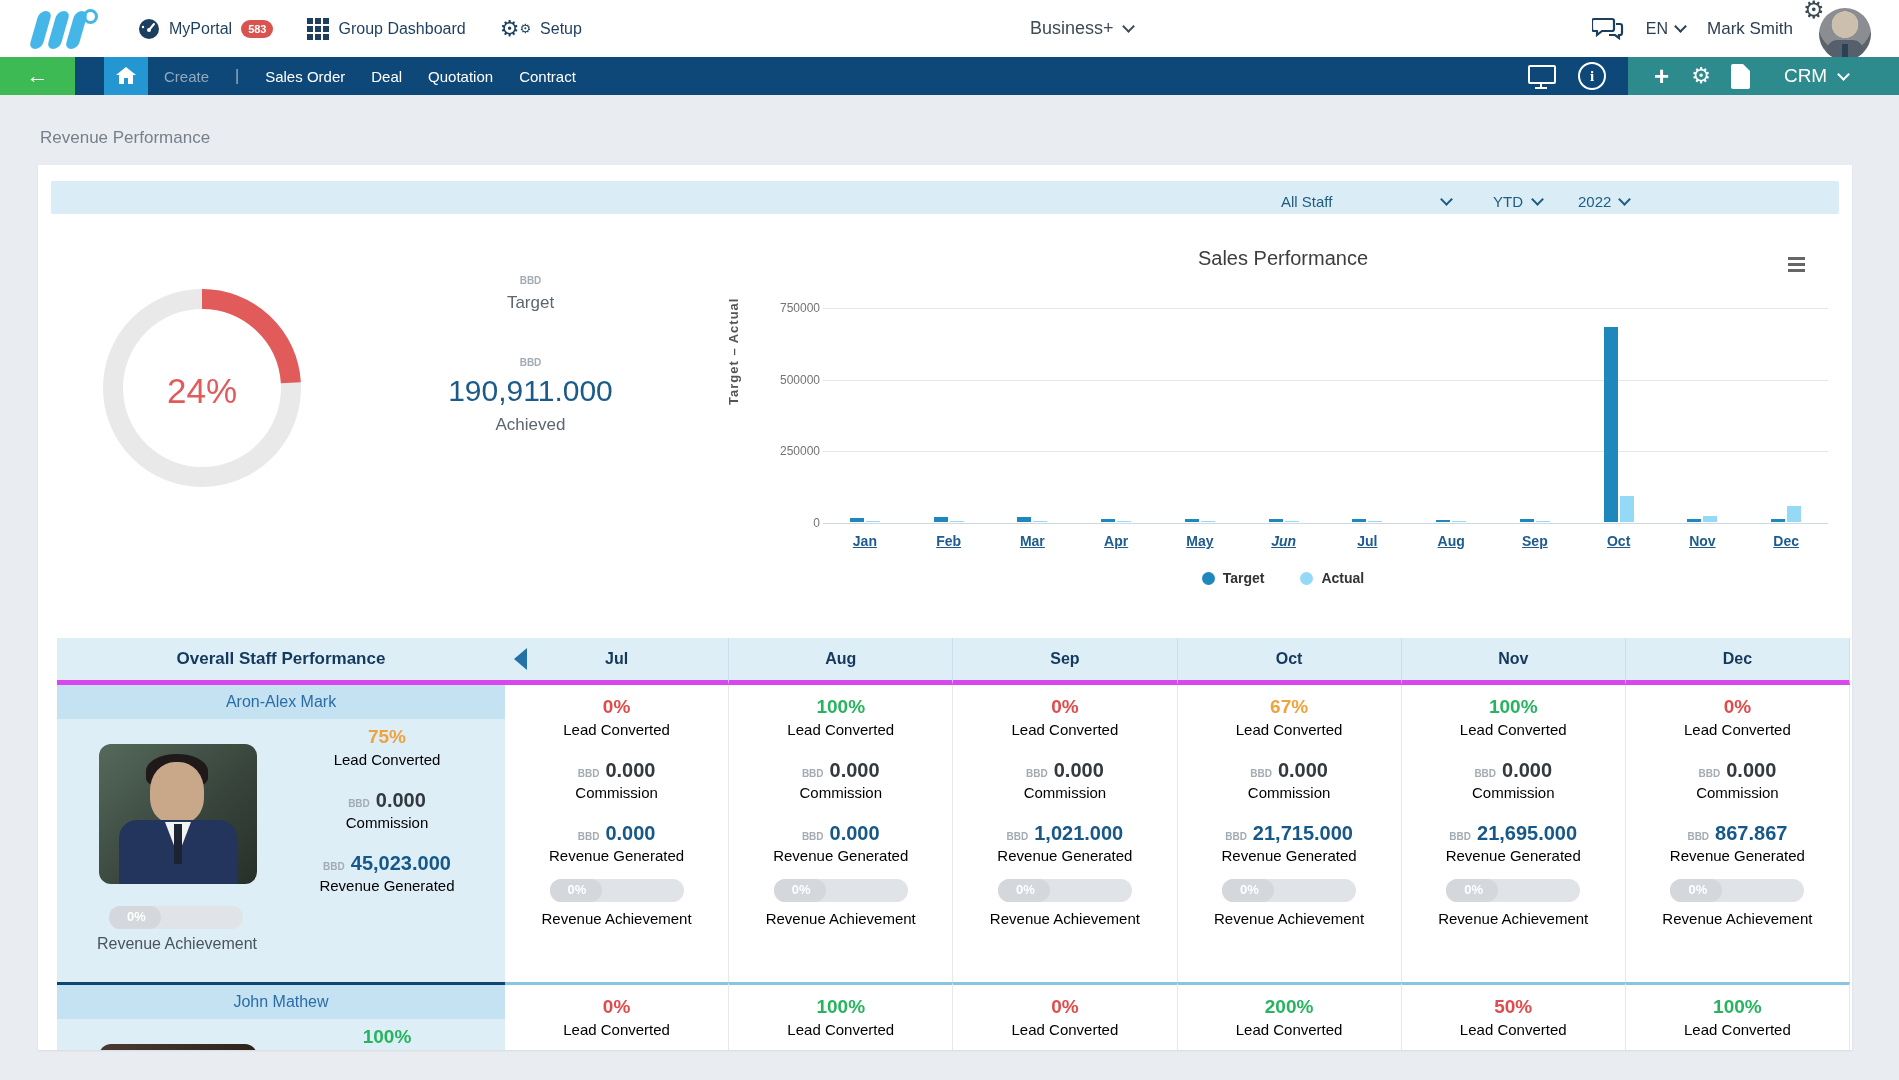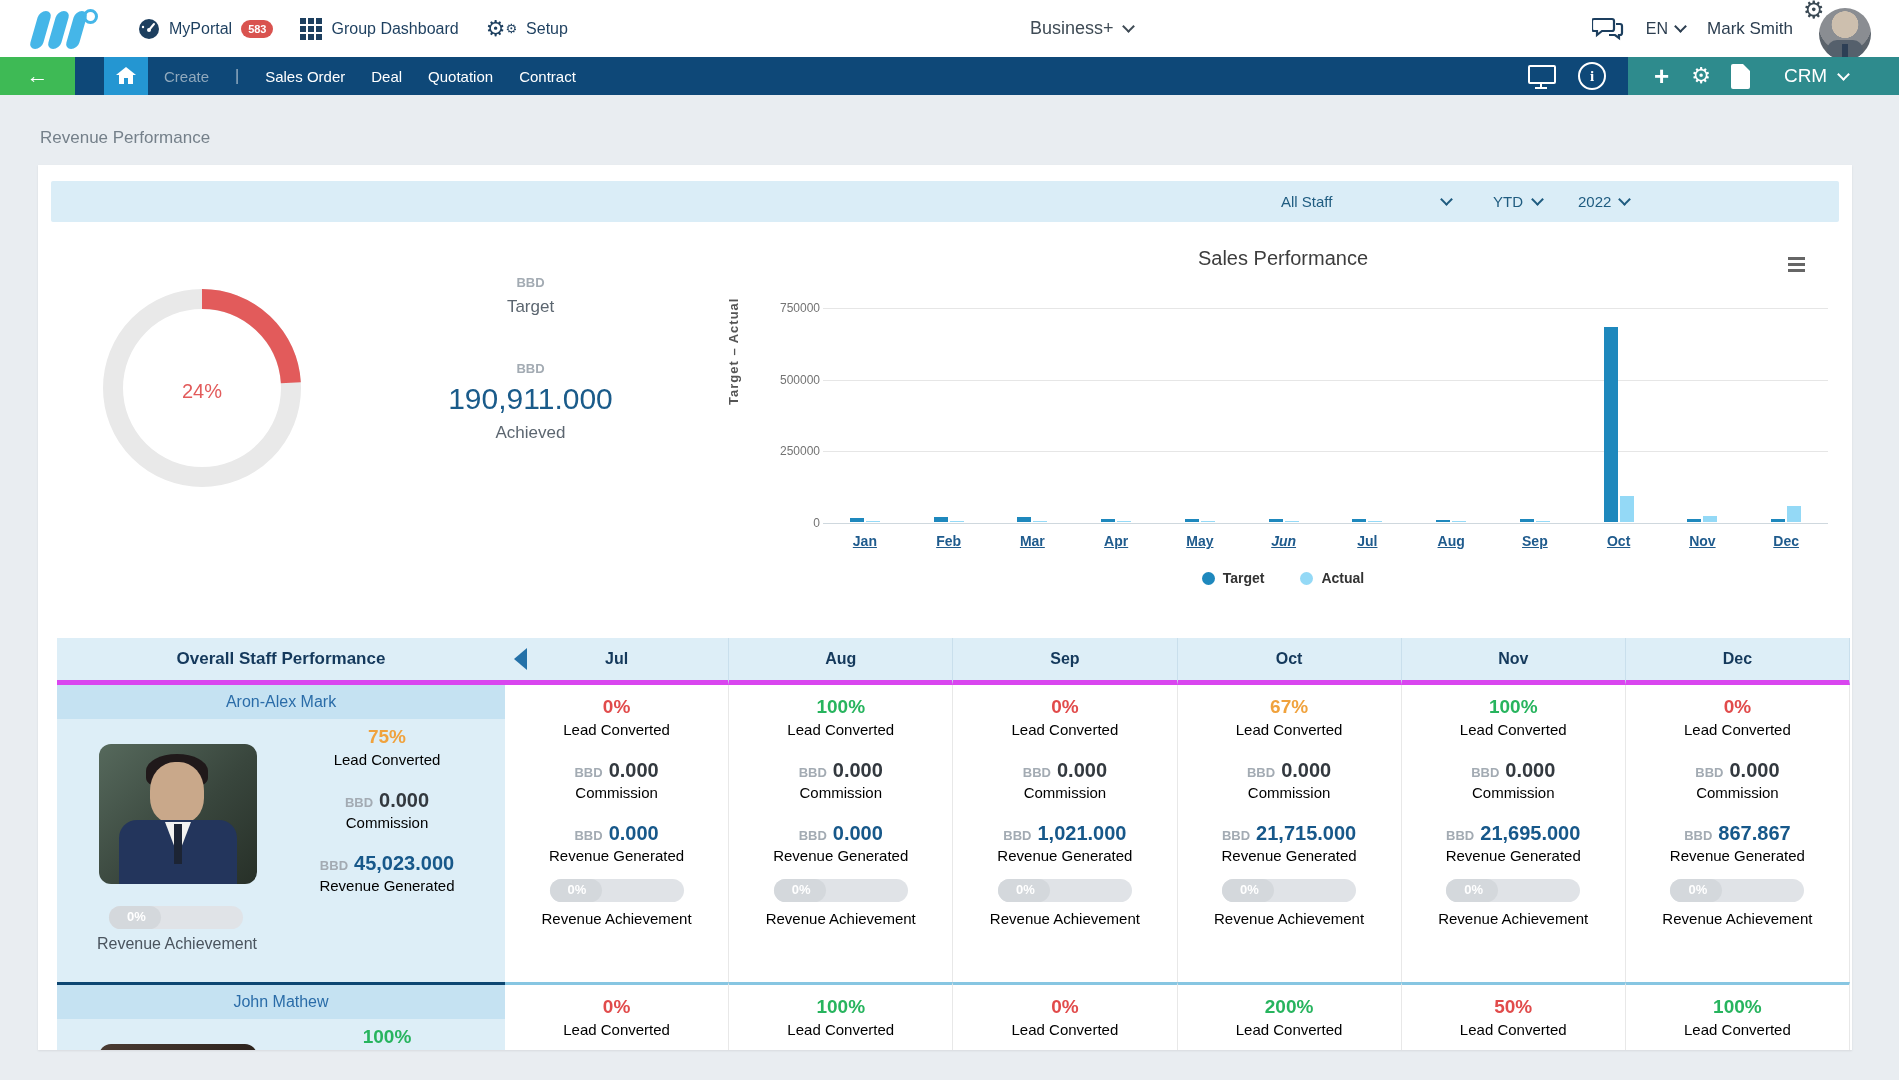--- a/index.html
+++ b/index.html
@@ -4,21 +4,21 @@
 <style>
   html,body{margin:0;padding:0;background:#e9edf1;font-family:"Liberation Sans","DejaVu Sans",sans-serif;}
   #screen{position:relative;width:1899px;height:1080px;background:#e9edf1;overflow:hidden;}
 
   
   .tophdr{position:absolute;left:0;top:0;width:1899px;height:57px;background:#ffffff;}
   .logo{position:absolute;left:30px;top:9px;width:70px;height:42px;}
   .logo .bar{position:absolute;top:2px;width:13px;height:38px;background:#45b6e8;border-radius:7px;transform:skewX(-16deg);}
   .logo .b1{left:4px;} .logo .b2{left:22px;} .logo .b3{left:40px;}
   .logo .pin{position:absolute;right:2px;top:0px;width:9px;height:9px;border:3px solid #45b6e8;border-radius:50%;}
-  .hnav{position:absolute;left:138px;top:0;height:57px;display:flex;align-items:center;gap:27px;}
+  .hnav{position:absolute;left:138px;top:0;height:57px;display:flex;align-items:center;gap:34px;}
   .hnav-item{display:flex;align-items:center;gap:9px;color:#1d3f5f;font-size:16px;cursor:pointer;}
   .badge{background:#d9534f;color:#fff;font-size:11px;font-weight:bold;padding:3px 7px;border-radius:10px;}
   .grid-ic{display:grid;grid-template-columns:repeat(3,6px);grid-gap:2px;}
   .grid-ic span{width:6px;height:6px;background:#1d3f5f;}
   .gear-txt{color:#1d3f5f;font-size:22px;line-height:20px;}
   .gear-sm{font-size:13px;vertical-align:top;}
   .plan{position:absolute;left:1030px;top:0;height:57px;display:flex;align-items:center;gap:10px;color:#3f4b55;font-size:18px;cursor:pointer;}
   .chev{display:inline-block;width:7px;height:7px;border-right:2px solid currentColor;border-bottom:2px solid currentColor;transform:rotate(45deg);margin-top:-4px;}
   .hright{position:absolute;right:28px;top:0;height:57px;display:flex;align-items:center;gap:22px;}
   .lang{display:flex;align-items:center;gap:8px;color:#2c3e50;font-size:16px;cursor:pointer;}
@@ -48,32 +48,32 @@
   .crm-gear{color:#fff;font-size:22px;margin-right:20px;cursor:pointer;}
   .file-ic{position:relative;width:19px;height:25px;background:#fff;border-radius:2px;margin-right:34px;cursor:pointer;}
   .file-ic:before{content:"";position:absolute;right:0;top:0;border-style:solid;border-width:0 7px 7px 0;border-color:transparent #2e8b8d transparent transparent;}
   .crm-label{color:#fff;font-size:19px;display:flex;align-items:center;gap:12px;cursor:pointer;}
 
   
   .pagetitle{position:absolute;left:40px;top:128px;font-size:17px;color:#75808a;}
   .card{position:absolute;left:38px;top:165px;width:1814px;height:885px;background:#ffffff;box-shadow:0 1px 2px rgba(0,0,0,.08);overflow:hidden;}
 
   
-  .filterbar{position:absolute;left:13px;top:16px;width:1788px;height:41px;background:#daedf7;border-radius:2px;}
+  .filterbar{position:absolute;left:13px;top:16px;width:1788px;height:33px;background:#daedf7;border-radius:2px;}
   .filter-dd{position:absolute;top:0;height:41px;display:flex;align-items:center;color:#1f5c80;font-size:15px;cursor:pointer;}
   .filter-dd .chev{border-color:#1f5c80;}
   .fd0{left:1230px;width:170px;justify-content:space-between;}
   .fd1{left:1442px;gap:10px;}
   .fd2{left:1527px;gap:9px;}
 
   
   .donut{position:absolute;left:59px;top:118px;width:210px;height:210px;}
-  .donut-pct{position:absolute;left:0;top:97px;width:210px;text-align:center;font-size:20px;color:#e25b5b;}
+  .donut-pct{position:absolute;left:0;top:88px;width:210px;text-align:center;font-size:35px;color:#e25b5b;}
   .summary{position:absolute;left:330px;top:110px;width:325px;text-align:center;}
-  .bbd{color:#a3abb3;font-size:13px;font-weight:bold;}
+  .bbd{color:#a3abb3;font-size:10px;font-weight:bold;}
   .sum-num{color:#1a5b8a;font-size:30px;margin-top:6px;}
   .sum-lbl{color:#5c6670;font-size:17px;margin-top:7px;}
   .sum-block2{margin-top:44px;}
 
   
   .chart-title{position:absolute;left:695px;top:82px;width:1100px;text-align:center;font-size:20px;color:#3d3d3d;}
   .chart-menu{position:absolute;left:1750px;top:92px;width:17px;cursor:pointer;}
   .chart-menu span{display:block;height:3px;background:#666;margin-bottom:3px;}
   .chart-plot{position:absolute;left:747px;top:143px;width:1043px;height:215px;}
   .gridline{position:absolute;left:38px;right:0;height:1px;background:#e6e6e6;}

